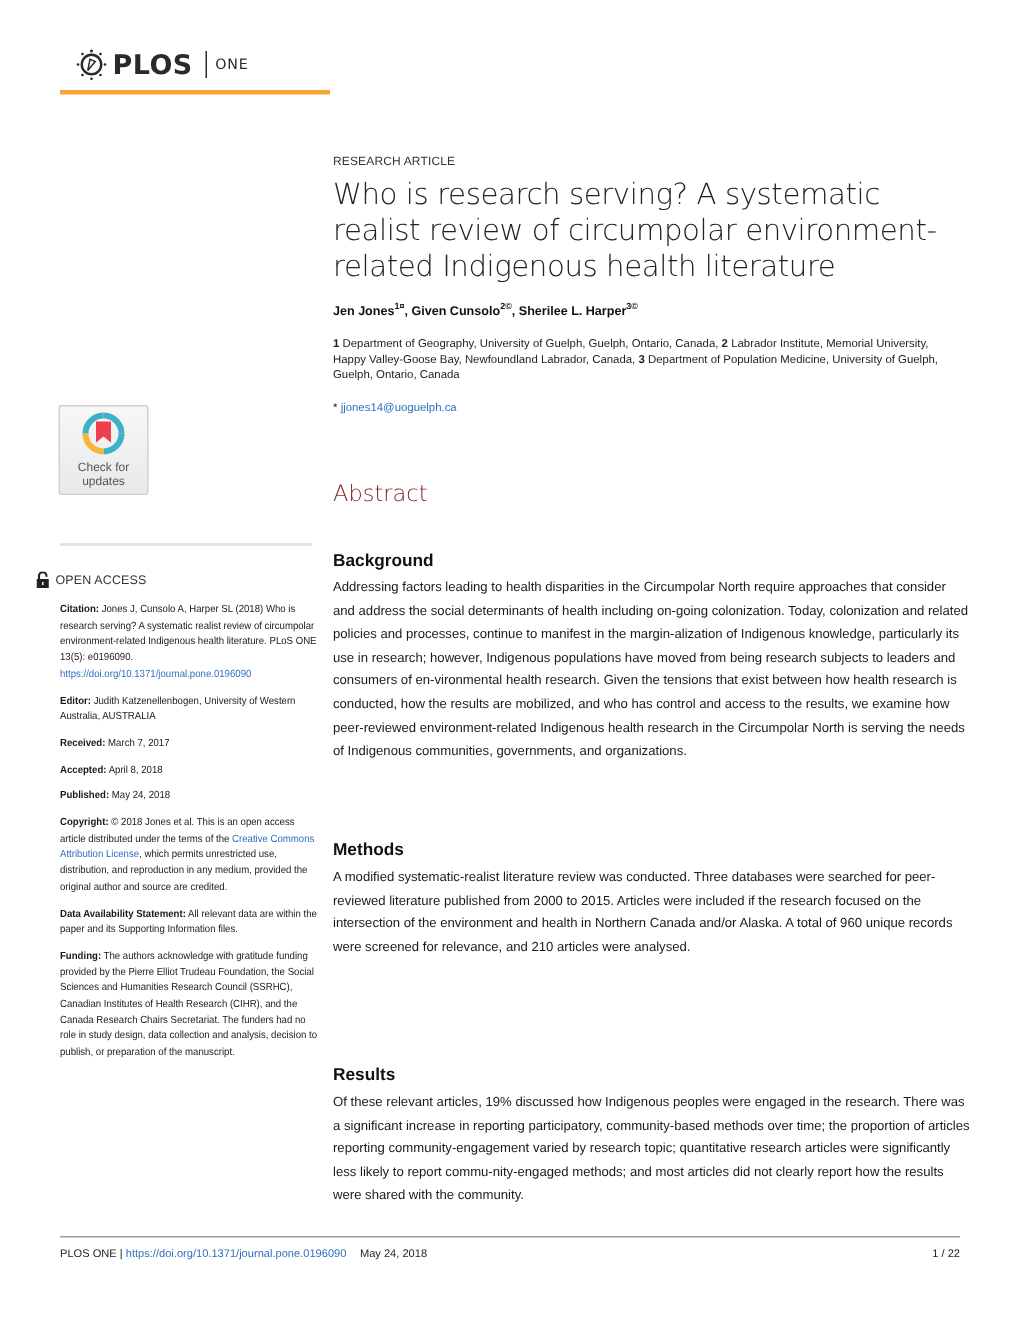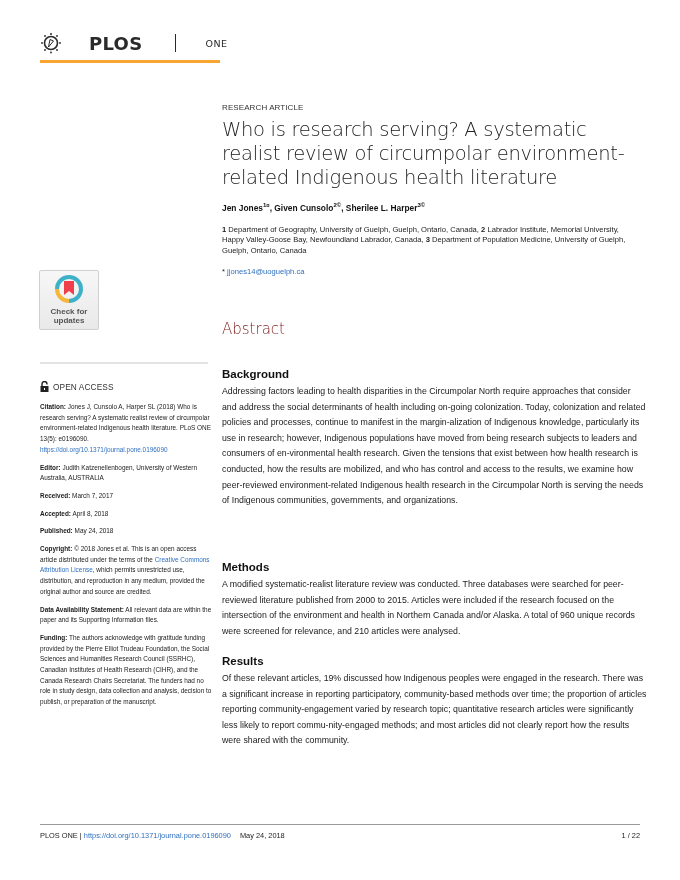--- a/index.html
+++ b/index.html
@@ -1,20 +1,20 @@
 <!DOCTYPE html>
 <html><head>
   <meta charset="utf-8">
   <style>
     * { margin: 0; padding: 0; box-sizing: border-box; }
     html, body { width: 680px; height: 880px; background: #ffffff; overflow: hidden; }
     body { position: relative; font-family: "Liberation Sans", sans-serif; color: #1a1a1a; }
 
     
-    .logo-row { position: absolute; left: 40px; top: 30px; height: 26px; display: flex; align-items: center; gap: 24px; }
+    .logo-row { position: absolute; left: 50px; top: 30px; height: 26px; display: flex; align-items: center; }
     .logo-mark { width: 22px; height: 22px; margin-right: 3px; }
     .logo-plos { font-family: "DejaVu Sans", sans-serif; font-weight: bold; font-size: 18px; color: #2a2a2a; letter-spacing: 0.3px; }
     .logo-sep { width: 1px; height: 18px; background: #2a2a2a; margin: 0 6px 0 8px; }
     .logo-one { font-family: "DejaVu Sans", sans-serif; font-size: 9.5px; color: #2a2a2a; letter-spacing: 0.5px; }
     .header-rule { position: absolute; left: 40px; top: 60px; width: 180px; height: 3px; background: #f8a532; }
 
     
     .main { position: absolute; left: 222px; top: 103px; width: 420px; }
     .article-type { font-size: 8px; color: #333; letter-spacing: 0.1px; }
     .title { font-family: "DejaVu Sans", sans-serif; font-weight: 300; font-size: 19.5px; line-height: 24px; color: #222; margin-top: 6px; letter-spacing: -0.3px; }
@@ -25,28 +25,28 @@
     .notes { font-size: 7.6px; line-height: 10px; margin-top: 11px; color: #222; }
     .email { color: #2e6fbf; }
 
     .abstract-h { position: absolute; left: 222px; top: 320px; font-family: "DejaVu Sans", sans-serif; font-weight: 300; font-size: 15px; color: #7f1d1d; }
 
     .section { position: absolute; left: 222px; width: 425px; }
     .section-h { font-weight: bold; font-size: 11.5px; color: #111; margin-bottom: 4px; }
     .section-p { font-size: 8.75px; line-height: 15.6px; color: #1a1a1a; }
     .sec-bg { top: 368px; }
     .sec-me { top: 561px; }
-    .sec-re { top: 655px; }
+    .sec-re { top: 711px; }
 
     
     .crossmark { position: absolute; left: 39px; top: 270px; width: 60px; height: 60px; background: linear-gradient(#f7f7f7, #e9e9e9); border: 1px solid #d0d0d0; border-radius: 2px; display: flex; flex-direction: column; align-items: center; }
     .cm-ring { margin-top: 3px; }
-    .cm-text { font-size: 8px; line-height: 8.5px; color: #555; text-align: center; margin-top: 4px; font-weight: bold; }
+    .cm-text { font-size: 8px; line-height: 8.5px; color: #555; text-align: center; margin-top: 4px; }
     .side-rule { position: absolute; left: 40px; top: 362px; width: 168px; height: 2px; background: #e2e4e4; }
-    .oa-row { position: absolute; left: 40px; top: 381px; display: flex; align-items: center; }
+    .oa-row { position: absolute; left: 24px; top: 381px; display: flex; }
     .oa-text { font-size: 8.3px; color: #333; margin-left: 4px; letter-spacing: 0.1px; }
     .sidebar { position: absolute; left: 40px; top: 402px; width: 172px; font-family: "Liberation Sans", sans-serif; font-size: 6.9px; line-height: 10.7px; color: #1a1a1a; transform: scaleX(0.93); transform-origin: left top; width: 185px; }
     .sidebar p { margin-bottom: 7px; }
     .sidebar b { font-weight: bold; }
     .sidebar .link { color: #2e6fbf; }
 
     
     .footer-rule { position: absolute; left: 40px; top: 824px; width: 600px; height: 1px; background: #9a9a9a; }
     .footer { position: absolute; left: 40px; top: 831px; width: 600px; font-size: 7.4px; color: #222; display: flex; text-align: center; }
     .footer .link { color: #2e6fbf; }

